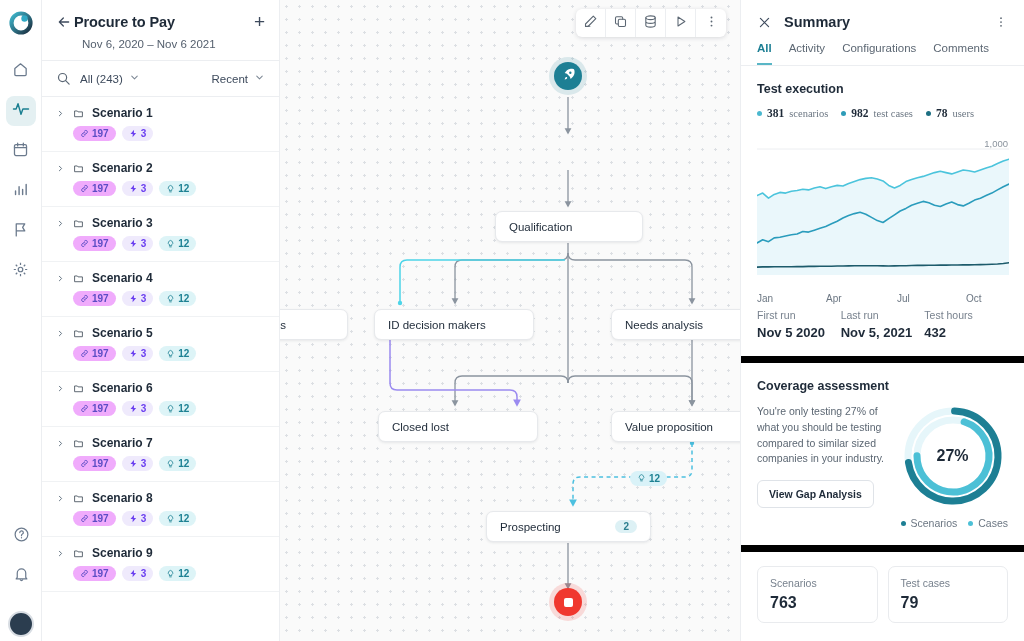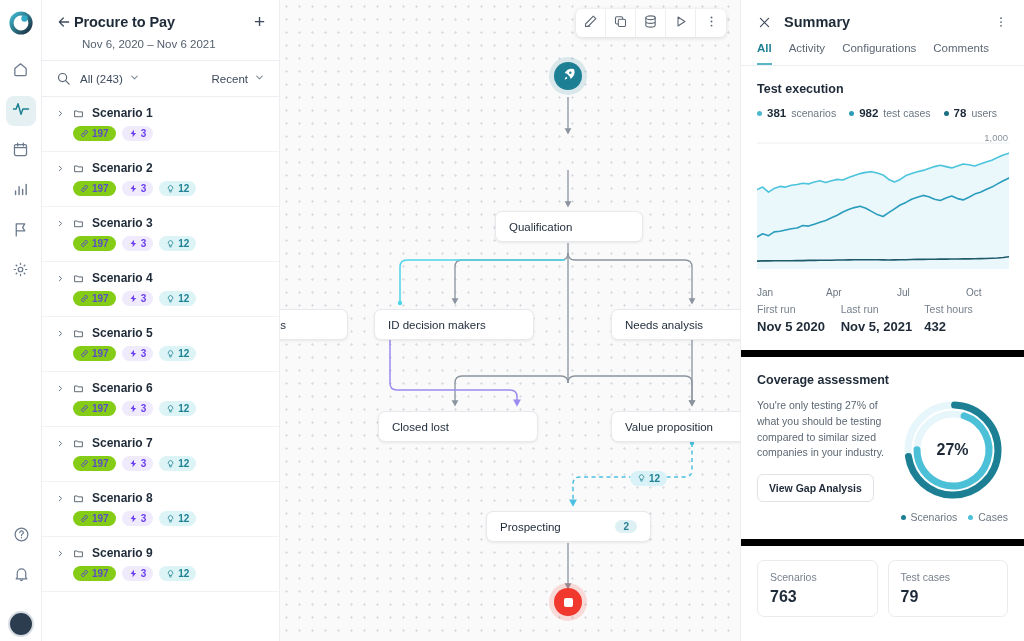--- a/index.html
+++ b/index.html
@@ -58,21 +58,21 @@
   .scen-row { display: flex; align-items: center; gap: 8px; }
   .scen-caret { color: #60707f; width: 9px; display: flex; cursor: pointer; }
   .folder-icon { color: #47535f; display: flex; }
   .scen-name { font-size: 12px; font-weight: 700; color: #1e2a38; }
   .badges { display: flex; gap: 6px; margin-top: 6px; padding-left: 17px; }
   .badge {
     display: flex; align-items: center; gap: 3px;
     padding: 2px 7px; border-radius: 9px;
     font-size: 10px; font-weight: 700;
   }
-  .badge.link { background: #84cc16; color: #5b4dc4; }
+  .badge.link { background: #f0abfc; color: #5b4dc4; }
   .badge.bolt { background: #efeafc; color: #6b3ff0; }
   .badge.bulb { background: #ddf4f7; color: #1d8193; }
 
   
   .canvas {
     flex: 1; position: relative; background: #fafafa;
     background-image: radial-gradient(circle, #dcdfe3 1px, transparent 1.1px);
     background-size: 13px 13px; overflow: hidden;
   }
   .canvas-toolbar {
@@ -121,26 +121,26 @@
   .sum-head { display: flex; align-items: center; gap: 12px; padding: 14px 16px 0 16px; }
   .close-x { color: #3d4a5c; cursor: pointer; display: flex; }
   .sum-title { font-size: 14.5px; font-weight: 700; color: #1e2a38; flex: 1; }
   .kebab { color: #5c6773; cursor: pointer; display: flex; }
   .tabs { display: flex; gap: 17px; padding: 12px 16px 0 16px; border-bottom: 1px solid #eceef1; }
   .tab { font-size: 11.5px; color: #5c6773; padding-bottom: 9px; cursor: pointer; border-bottom: 2px solid transparent; }
   .tab.active { color: #1d7f94; font-weight: 700; border-bottom-color: #59b6c6; }
 
   .sec { padding: 16px; border-bottom: 7px solid #000000; }
   .sec-title { font-size: 12.5px; font-weight: 700; color: #1e2a38; margin-bottom: 11px; }
-  .legend-row { display: flex; gap: 13px; align-items: flex-start; flex-wrap: wrap; }
+  .legend-row { display: flex; gap: 13px; align-items: flex-start; flex-wrap: wrap; font-family: Liberation Serif, serif; }
   .lg { display: flex; align-items: center; gap: 5px; font-size: 10.5px; color: #6b7682; }
   .dot { width: 5px; height: 5px; border-radius: 50%; }
   .lg b { color: #1e2a38; font-size: 11.5px; font-weight: 700; }
 
-  .chart-wrap { position: relative; margin-top: 18px; height: 150px; }
+  .chart-wrap { position: relative; margin-top: 24px; height: 150px; }
   .chart-max { position: absolute; right: 0; top: -5px; font-size: 9.5px; color: #8a939d; }
   .chart-min { position: absolute; right: 0; bottom: 22px; font-size: 9.5px; color: #8a939d; }
   .xaxis { position: absolute; bottom: 0; left: 0; right: 0; display: flex; }
   .xaxis span { font-size: 10px; color: #6b7682; position: absolute; }
 
   .runs { display: flex; margin-top: 16px; }
   .run { flex: 1; }
   .run-k { font-size: 10.5px; color: #77818d; margin-bottom: 4px; }
   .run-v { font-size: 13px; font-weight: 700; color: #1e2a38; }
 

